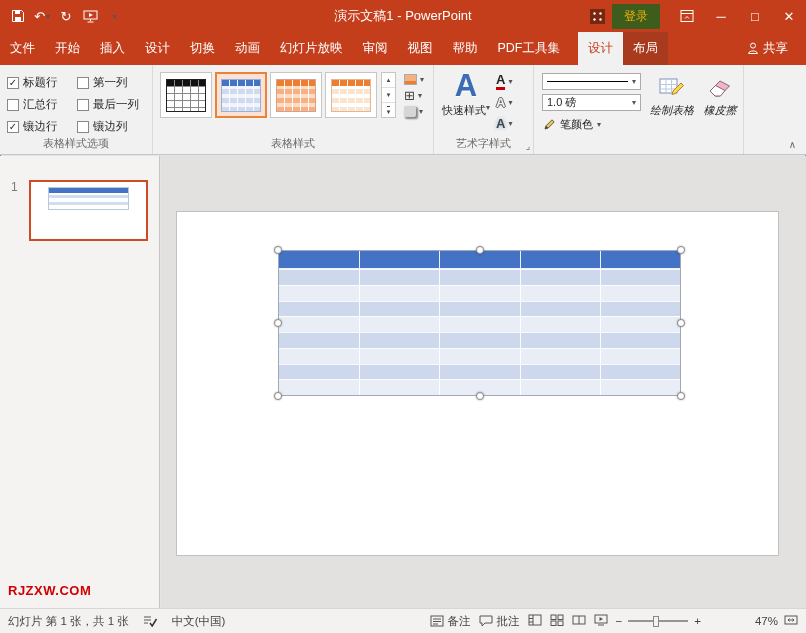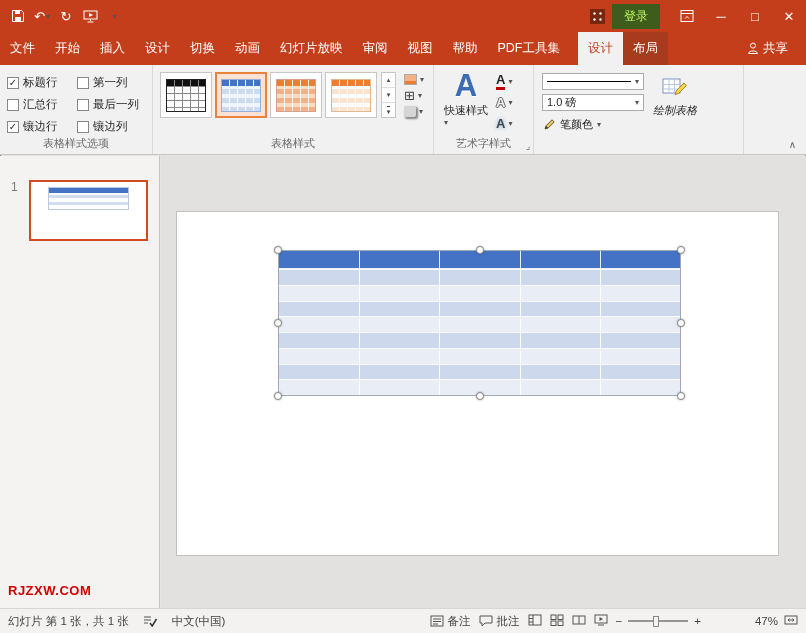--- a/index.html
+++ b/index.html
@@ -8,21 +8,21 @@
   .app { position:relative; width:806px; height:633px; background:#E4E4E4; outline:1px solid #8a8a8a; outline-offset:-1px; }
 
   
   .titlebar { position:absolute; top:0; left:0; right:0; height:32px; background:#C43E1C; display:flex; align-items:center; color:#fff; }
   .qat { display:flex; align-items:center; padding-left:6px; }
   .qat-btn { height:26px; min-width:24px; display:flex; align-items:center; justify-content:center; font-size:13px; color:#fff; cursor:default; }
   .qat-btn .dd { font-size:8px; margin-left:1px; }
   .title-text { position:absolute; left:50%; transform:translateX(-50%); font-size:13px; white-space:nowrap; }
   .tb-right { margin-left:auto; display:flex; align-items:center; height:100%; }
   .badge { width:18px; height:18px; margin-right:6px; display:flex; align-items:center; justify-content:center; }
-  .login-btn { background:#3E5C1C; color:#bef264; font-size:12px; padding:4px 12px; margin-right:10px; cursor:default; }
+  .login-btn { background:#3E5C1C; color:#eab308; font-size:12px; padding:4px 12px; margin-right:10px; cursor:default; }
   .win-btn { width:34px; height:32px; display:flex; align-items:center; justify-content:center; font-size:13px; }
 
   
   .tabrow { position:absolute; top:32px; left:0; right:0; height:33px; background:#C43E1C; display:flex; align-items:stretch; color:#fff; }
   .tab { padding:0 10px; display:flex; align-items:center; font-size:12.5px; white-space:nowrap; cursor:default; }
   .ctx-group { display:flex; background:#A83A1E; margin-left:8px; }
   .tab.active { background:#F1F1F1; color:#C43E1C; }
   .tab .t-icon { margin-right:4px; display:flex; align-items:center; }
   .tab.share { margin-left:auto; margin-right:8px; }
 
@@ -74,21 +74,21 @@
   .mini-btn { display:flex; align-items:center; gap:3px; height:13px; }
   .shade-icon { width:13px; height:11px; border:1px solid #ABABAB; background:linear-gradient(180deg,#F4B183 0 65%,#ED7D31 65%); }
   .border-icon { font-size:13px; line-height:1; color:#444; }
   .fx-icon { width:12px; height:11px; background:#D6D6D6; border-radius:2px; box-shadow:1.5px 1.5px 2px rgba(0,0,0,.45); }
 
   
   .g-wordart { width:100px; }
   .wa-row { display:flex; padding:5px 0 0 8px; }
   .wa-big { display:flex; flex-direction:column; align-items:center; width:48px; }
   .wa-A { font-size:31px; line-height:1.05; font-weight:bold; color:#3B6CB4; text-shadow:0 1px 0 #fff; }
-  .wa-label { font-size:11px; color:#262626; display:flex; align-items:flex-start; gap:0; white-space:nowrap;flex-direction:column; }
+  .wa-label { font-size:11px; color:#262626; display:flex; align-items:flex-start; gap:0; white-space:nowrap; }
   .wa-minis { display:flex; flex-direction:column; gap:5px; padding:3px 0 0 6px; }
   .wa-mini { display:flex; align-items:center; gap:3px; height:16px; }
   .wa-mini .a { font-weight:bold; font-size:13px; line-height:1; }
   .a-fill { color:#222; border-bottom:3px solid #C00000; padding-bottom:1px; }
   .a-outline { color:#F1F1F1; text-shadow:-1px 0 #666, 1px 0 #666, 0 -1px #666, 0 1px #666; }
   .a-effects { color:#444; text-shadow:0 0 4px #6FA8DC; }
   .launcher { position:absolute; right:3px; bottom:3px; font-size:9px; color:#666; }
 
   
   .g-borders { width:210px; }
@@ -167,20 +167,21 @@
         <svg width="15" height="14" viewBox="0 0 15 14">
             <rect x="1" y="2" width="13" height="8" fill="none" stroke="#fff"></rect>
             <path d="M6 4l4 2-4 2z" fill="#fff"></path>
             <path d="M7.5 10v2M4.5 13h6" stroke="#fff" fill="none"></path>
           </svg>
       </div>
       <div class="qat-btn">
           <span class="dd">▾</span>
         </div>
     </div>
+    <div class="title-text">演示文稿1 - PowerPoint</div>
     <div class="tb-right">
       <div class="badge">
         <svg width="15" height="15" viewBox="0 0 15 15">
             <rect width="15" height="15" fill="#77260F"></rect>
             <g fill="#fff">
               <circle cx="4.5" cy="4.5" r="1.2"></circle>
               <circle cx="10.5" cy="4.5" r="1.2"></circle>
               <circle cx="4.5" cy="10.5" r="1.2"></circle>
               <circle cx="10.5" cy="10.5" r="1.2"></circle>
             </g>
@@ -349,20 +350,27 @@
           </div>
         </div>
         <div class="db-bigs">
           <div class="big-btn">
             <svg width="26" height="24" viewBox="0 0 26 24">
                 <rect x="1" y="4" width="17" height="14" fill="#fff" stroke="#7A93C3"></rect>
                 <path d="M1 9.5h17M1 14h17M7 4v14M12.5 4v14" stroke="#B9C8E2"></path>
                 <path d="M14 16l8-8 2.5 2.5-8 8-3.5 1z" fill="#FFD34D" stroke="#A8862A"></path>
               </svg>
             <span>绘制表格</span>
+          </div>
+          <div class="big-btn">
+            <svg width="26" height="24" viewBox="0 0 26 24">
+                <path d="M3 16L13 6l9.5 5-10 10H8z" fill="#EFB6C8" stroke="#8A6570"></path>
+                <path d="M8 21l-5-5 5.5-5.5 9.5 5L13.5 21z" fill="#fff" stroke="#8A6570"></path>
+              </svg>
+            <span>橡皮擦</span>
           </div>
         </div>
       </div>
     </div>
 
     <div class="rgroup" style="flex:1;">
       <span class="collapse-ribbon">∧</span>
     </div>
   </div>
 

